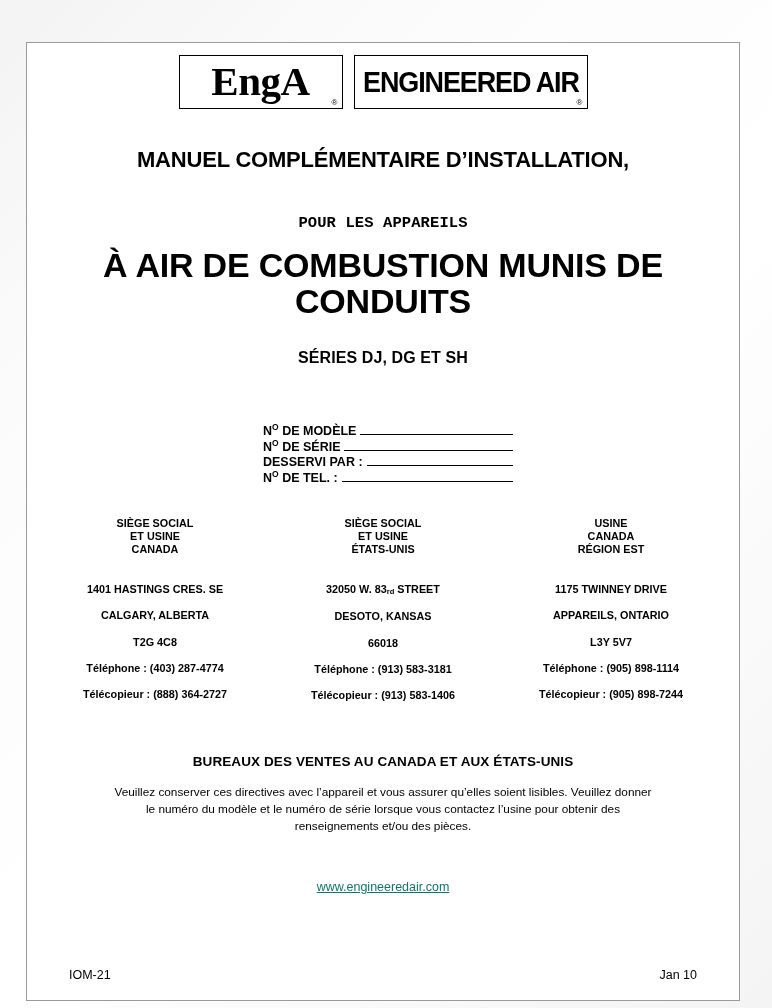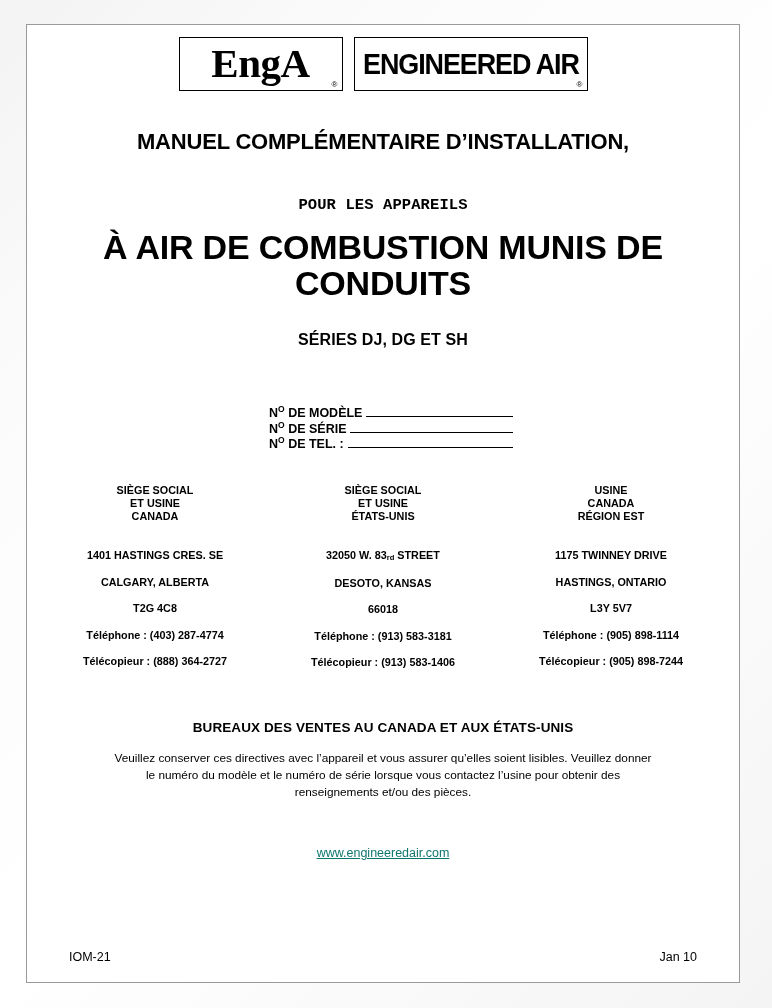--- a/index.html
+++ b/index.html
@@ -19,21 +19,21 @@
   .page-shell {
     position: relative;
     width: 772px;
     height: 1008px;
     background: linear-gradient(135deg, #f3f3f3 0%, #fbfbfb 22%, #ffffff 55%, #f4f4f4 100%);
     box-sizing: border-box;
   }
   .page-border {
     position: absolute;
     left: 26px;
-    top: 24px;
+    top: 42px;
     width: 714px;
     height: 959px;
     border: 1px solid #9a9a9a;
     background: #ffffff;
     box-sizing: border-box;
   }
   .page-inner {
     position: absolute;
     left: 0;
     top: 0;
@@ -142,21 +142,20 @@
   }
   .field-row {
     display: flex;
     align-items: baseline;
     white-space: nowrap;
     width: 250px;
   }
   .field-label {
     flex: 0 0 auto;
     padding-right: 4px;
-    margin-left: 6px;
   }
   .field-rule {
     flex: 1 1 auto;
     border-bottom: 1.4px solid #000;
     height: 11px;
     min-width: 20px;
   }
   sup.ord {
     font-size: 8.5px;
     vertical-align: super;
@@ -269,20 +268,24 @@
         <div class="field-row">
           <span class="field-label"><span>N</span><sup class="ord">O</sup><span> DE MODÈLE</span></span>
           <span class="field-rule"></span>
         </div>
 
         <div class="field-row">
           <span class="field-label"><span>N</span><sup class="ord">O</sup><span> DE SÉRIE</span></span>
           <span class="field-rule"></span>
         </div>
 
+        <div class="field-row">
+          <span class="field-label"><span>DESSERVI PAR :</span><sup class="ord"></sup><span></span></span>
+          <span class="field-rule"></span>
+        </div>
 
         <div class="field-row">
           <span class="field-label"><span>N</span><sup class="ord">O</sup><span> DE TEL. :</span></span>
           <span class="field-rule"></span>
         </div>
 
       </div>
 
       <div class="address-row">
 
@@ -311,21 +314,21 @@
             <div>Télécopieur : (913) 583-1406</div>
           </div>
         </div>
 
         <div class="address-col">
           <div class="address-head">USINE
 CANADA
 RÉGION EST</div>
           <div class="address-body">
             <div>1175 TWINNEY DRIVE</div>
-            <div>HASTINGS, ONTARIO</div>
+            <div>APPAREILS, ONTARIO</div>
             <div>L3Y 5V7</div>
             <div>Téléphone : (905) 898-1114</div>
             <div>Télécopieur : (905) 898-7244</div>
           </div>
         </div>
 
       </div>
 
       <div class="sales-line">BUREAUX DES VENTES AU CANADA ET AUX ÉTATS-UNIS</div>
       <div class="note-para">Veuillez conserver ces directives avec l’appareil et vous assurer qu’elles soient lisibles. Veuillez donner le numéro du modèle et le numéro de série lorsque vous contactez l’usine pour obtenir des renseignements et/ou des pièces.</div>

